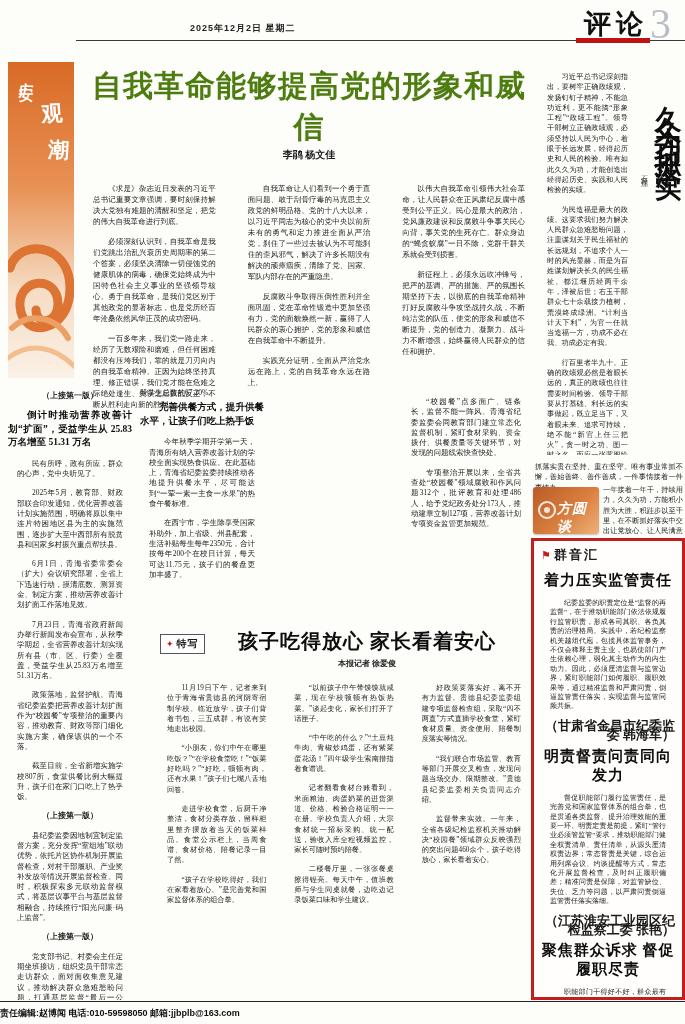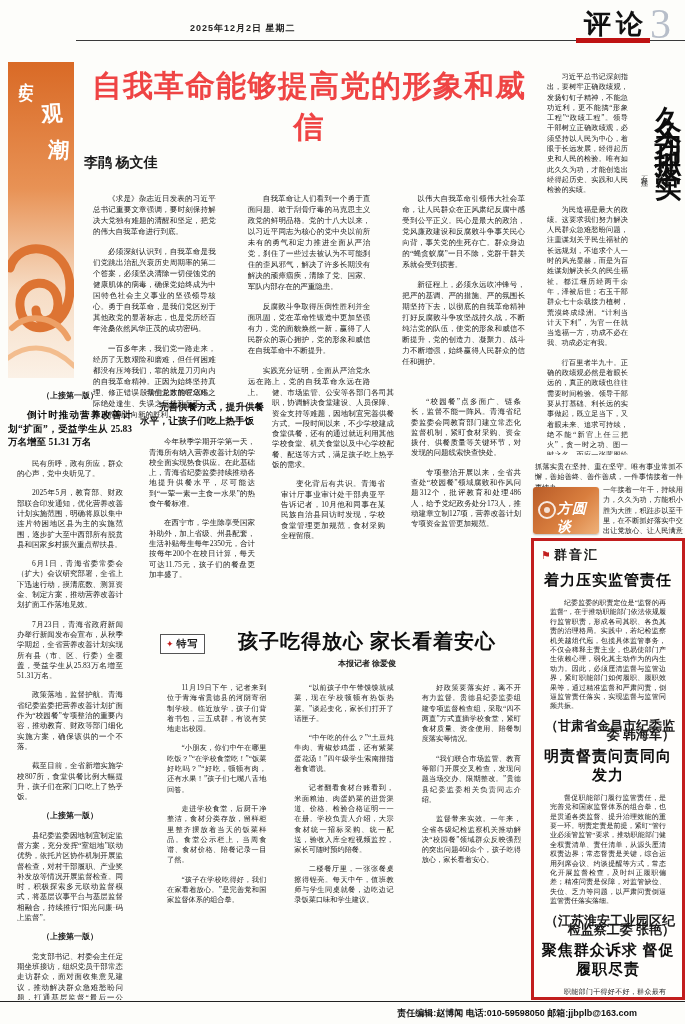--- a/index.html
+++ b/index.html
@@ -23,22 +23,22 @@
   .banner { position:absolute; left:8px; top:62px; width:66px; height:316px; overflow:hidden;
     background:linear-gradient(180deg,#d96a26 0%,#e89255 40%,#f6dcc4 72%,#fbf1e6 100%); }
   .banner-char { position:absolute; color:#fff; font-weight:bold; writing-mode:vertical-rl; }
   .bc-small { left:8px; top:7px; font-size:15px; letter-spacing:4px; }
   .bc-big1 { left:28px; top:24px; font-size:21px; transform:rotate(-4deg); }
   .bc-big2 { left:38px; top:60px; font-size:21px; transform:rotate(3deg); }
   .banner-wave { position:absolute; left:0; bottom:0; width:66px; height:170px; }
   
   .main-art { position:absolute; left:84px; top:60px; width:450px; height:320px; }
   .main-title { text-align:center; font-size:30px; font-weight:bold; letter-spacing:1px;
-    padding-top:6px; color:#ef4444; }
-  .main-byline { font-size:14px; margin-top:6px; font-weight:bold; }
+    padding-top:6px; color:#4d7c0f; }
+  .main-byline { text-align:center; font-size:10px; margin-top:0; font-weight:bold; }
   .cols { display:flex; gap:14px; margin-top:12px; }
   .cols .col { flex:1; height:248px; overflow:hidden; font-size:7.5px; line-height:11px;
     text-align:justify; color:#222; }
   p.para { text-indent:2em; margin:9px; }
   p.noindent { text-indent:0; }
   
   .right-art { position:absolute; left:538px; top:60px; width:147px; height:398px; }
   .ra-body { position:absolute; left:0; top:3px; width:99px; height:392px; overflow:hidden;
     font-size:7.2px; line-height:10.3px; text-align:justify; color:#222; }
   .ra-author { position:absolute; left:101px; top:110px; writing-mode:vertical-rl;
@@ -89,21 +89,21 @@
   .ft-tag-label { font-size:10px; font-weight:bold; letter-spacing:1px; }
   .ft-title { position:absolute; left:46px; top:0; width:326px; text-align:center;
     font-size:20px; font-weight:bold; letter-spacing:1px; color:#0d0d0d; }
   .ft-byline { position:absolute; left:46px; top:30px; width:326px; text-align:center;
     font-size:8px; font-weight:bold; }
   .ft-cols { position:absolute; left:0; top:46px; width:372px; display:flex; gap:10px; }
   .ft-cols .col { flex:1; height:322px; overflow:hidden; font-size:7.2px; line-height:10.3px;
     text-align:justify; color:#222; }
   
   .footer-rule { position:absolute; left:0; top:1001px; width:685px; height:1px; background:#222; }
-  .footer-text { position:absolute; left:0; top:1007px; width:637px; text-align:right;
+  .footer-text { position:absolute; left:0; top:1007px; width:637px; text-align:left;
     font-size:9px; font-weight:bold; color:#111;
     font-family:"Liberation Sans","DejaVu Sans",sans-serif; }
 </style>
 </head>
 <body>
 
 <div class="page">
 
   <div class="hdr-date">2025年12月2日  星期二</div>
   <div class="hdr-rule"></div>
@@ -204,26 +204,20 @@
 
   <div class="mid-col" id="midcol2">
     <p class="noindent">段学生总数的67.20%。</p>
     <div class="mid-subhead">完善供餐方式，提升供餐水平，让孩子们吃上热手饭</div>
     <div>
         <p class="para">今年秋季学期开学第一天，青海所有纳入营养改善计划的学校全面实现热食供应。在此基础上，青海省纪委监委持续推动各地提升供餐水平，尽可能达到“一荤一素一主食一水果”的热食午餐标准。</p>
         <p class="para">在西宁市，学生除享受国家补助外，加上省级、州县配套，生活补贴每生每年2350元，合计按每年200个在校日计算，每天可达11.75元，孩子们的餐盘更加丰盛了。</p>
       </div>
   </div>
 
-  <div class="mid-col" id="midcol3">
-    <p class="noindent">健、市场监管、公安等各部门各司其职，协调解决食堂建设、人员保障、资金支持等难题，因地制宜完善供餐方式。一段时间以来，不少学校建成食堂供餐，还有的通过就近利用其他学校食堂、机关食堂以及中心学校配餐、配送等方式，满足孩子吃上热乎饭的需求。</p>
-    <div>
-        <p class="para">变化背后有共识。青海省审计厅事业审计处干部典亚平告诉记者，10月他和同事在某民族自治县回访时发现，学校食堂管理更加规范，食材采购全程留痕。</p>
-      </div>
-  </div>
 
   <div class="mid-col" id="midcol4">
     <div>
         <p class="para">“校园餐”点多面广、链条长，监督不能一阵风。青海省纪委监委会同教育部门建立常态化监督机制，紧盯食材采购、资金拨付、供餐质量等关键环节，对发现的问题线索快查快处。</p>
         <p class="para">专项整治开展以来，全省共查处“校园餐”领域腐败和作风问题312个，批评教育和处理486人，给予党纪政务处分173人，推动建章立制127项，营养改善计划专项资金监管更加规范。</p>
       </div>
   </div>
 
   <div class="feature">
     <div class="ft-tag">

